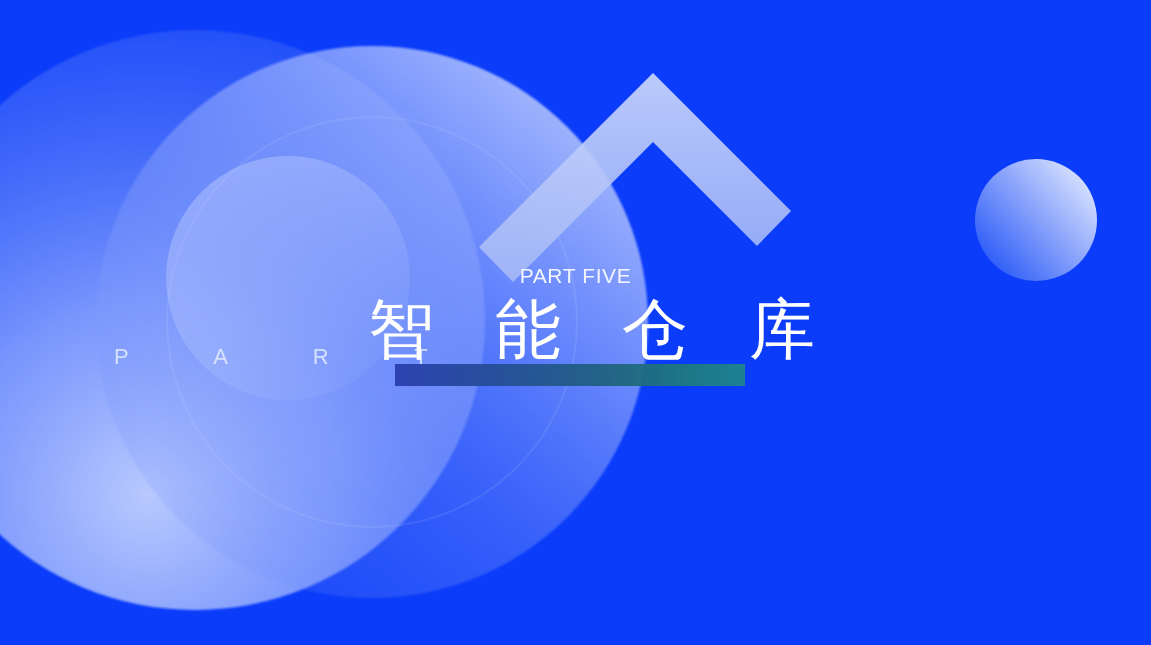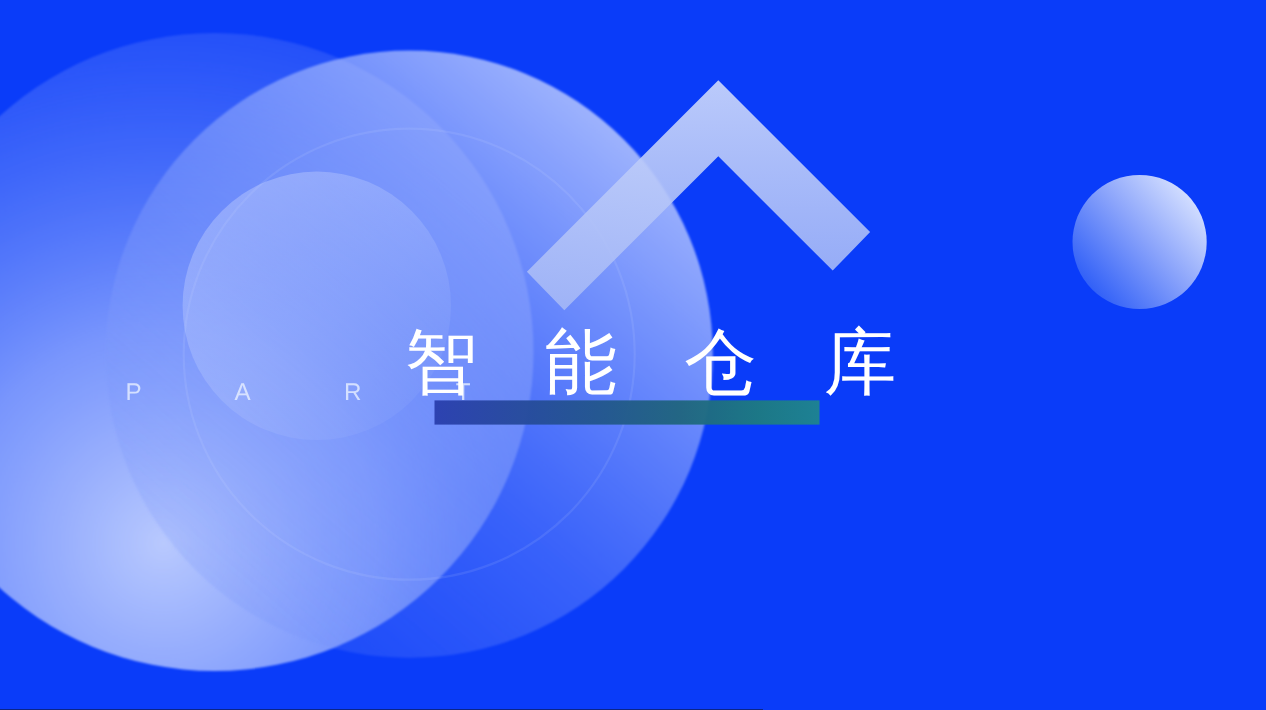--- a/index.html
+++ b/index.html
@@ -153,18 +153,19 @@
     <circle cx="1036" cy="220" r="61" fill="url(#gSphere)"></circle>
   </svg>
 
   <div class="text-layer">
 
     <div class="ghost-word ghost-left">P A R T</div>
 
 
     <div class="accent-band"></div>
 
+    <div class="kicker">PART FIVE</div>
 
     <div class="main-title">智 能 仓 库</div>
 
   </div>
 
 </div>
 
 </body></html>

